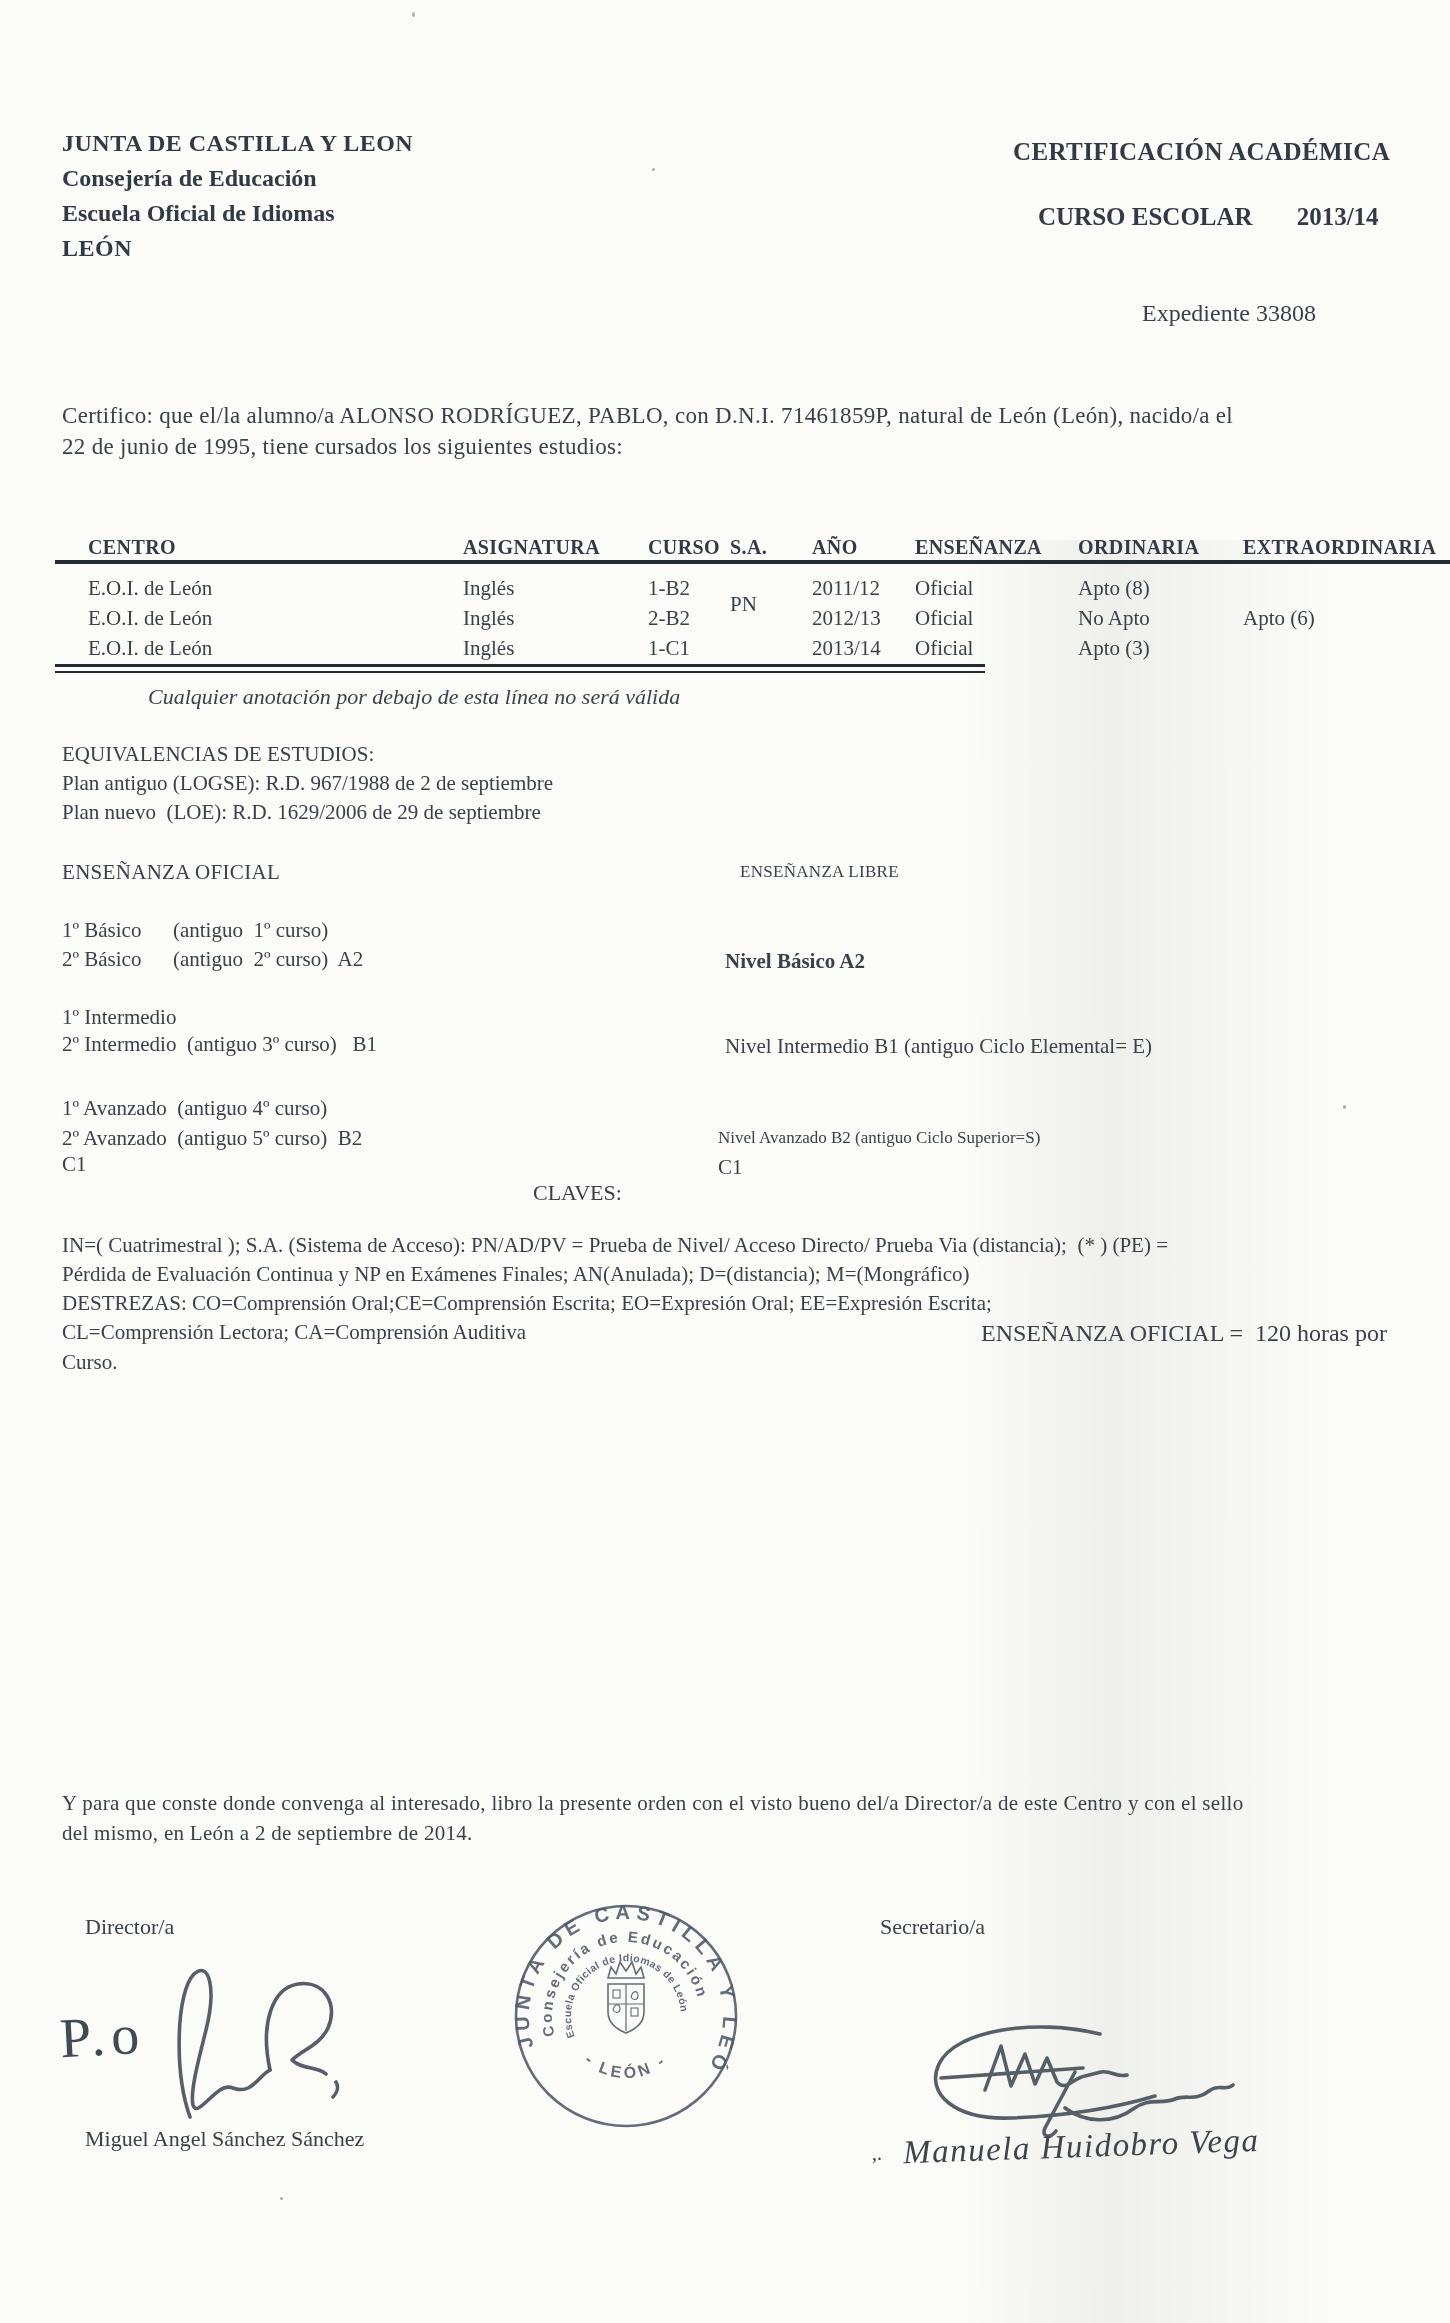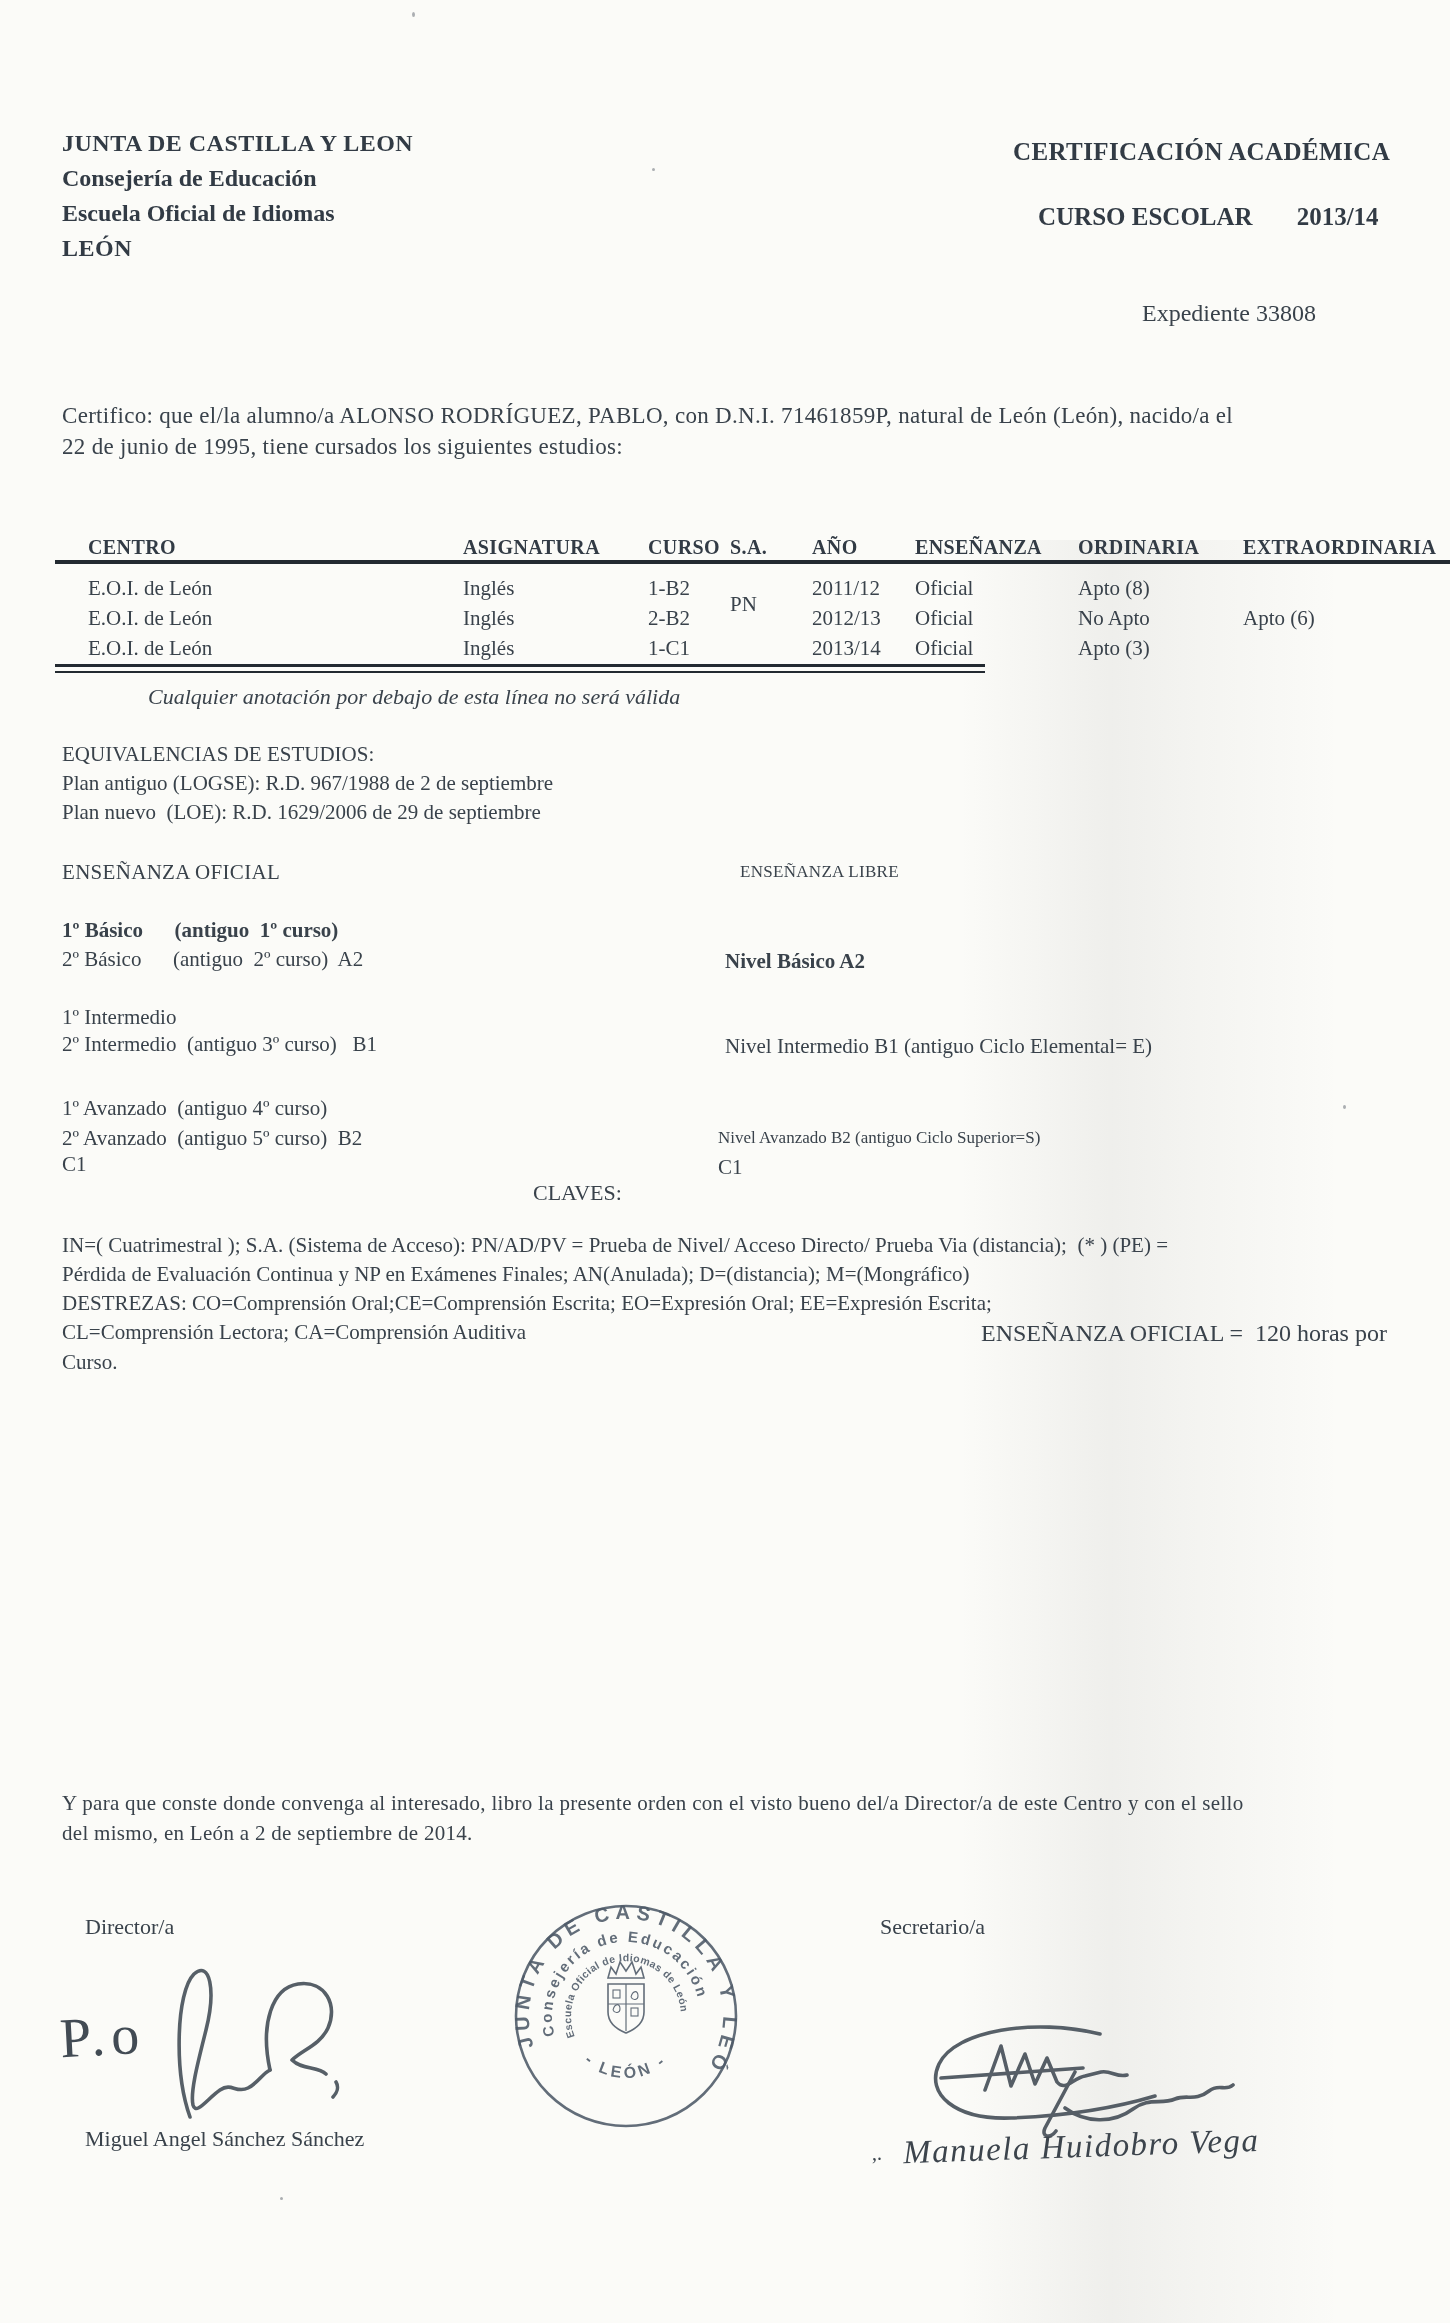--- a/index.html
+++ b/index.html
@@ -86,21 +86,21 @@
     </div>
   <div class="t i" style="left:148px;top:684px;font-size:22px;">Cualquier anotación por debajo de esta línea no será válida</div>
 
   <div class="t" style="left:62px;top:742px;font-size:21px;">EQUIVALENCIAS DE ESTUDIOS:</div>
   <div class="t" style="left:62px;top:771px;font-size:21px;">Plan antiguo (LOGSE): R.D. 967/1988 de 2 de septiembre</div>
   <div class="t" style="left:62px;top:800px;font-size:21px;">Plan nuevo  (LOE): R.D. 1629/2006 de 29 de septiembre</div>
 
   <div class="t" style="left:62px;top:860px;font-size:21px;letter-spacing:.3px;">ENSEÑANZA OFICIAL</div>
   <div class="t" style="left:740px;top:862px;font-size:17px;letter-spacing:.3px;">ENSEÑANZA LIBRE</div>
 
-  <div class="t" style="left:62px;top:918px;font-size:21px;font-weight:bold;">1º Básico      (antiguo  1º curso)</div>
+  <div class="t" style="left:62px;top:918px;font-size:21px;">1º Básico      (antiguo  1º curso)</div>
   <div class="t" style="left:62px;top:947px;font-size:21px;">2º Básico      (antiguo  2º curso)  A2</div>
   <div class="t" style="left:725px;top:949px;font-size:21px;font-weight:bold;">Nivel Básico A2</div>
 
   <div class="t" style="left:62px;top:1005px;font-size:21px;">1º Intermedio</div>
   <div class="t" style="left:62px;top:1032px;font-size:21px;">2º Intermedio  (antiguo 3º curso)   B1</div>
   <div class="t" style="left:725px;top:1034px;font-size:21px;">Nivel Intermedio B1 (antiguo Ciclo Elemental= E)</div>
 
   <div class="t" style="left:62px;top:1096px;font-size:21px;">1º Avanzado  (antiguo 4º curso)</div>
   <div class="t" style="left:62px;top:1126px;font-size:21px;">2º Avanzado  (antiguo 5º curso)  B2</div>
   <div class="t" style="left:718px;top:1128px;font-size:17px;">Nivel Avanzado B2 (antiguo Ciclo Superior=S)</div>

